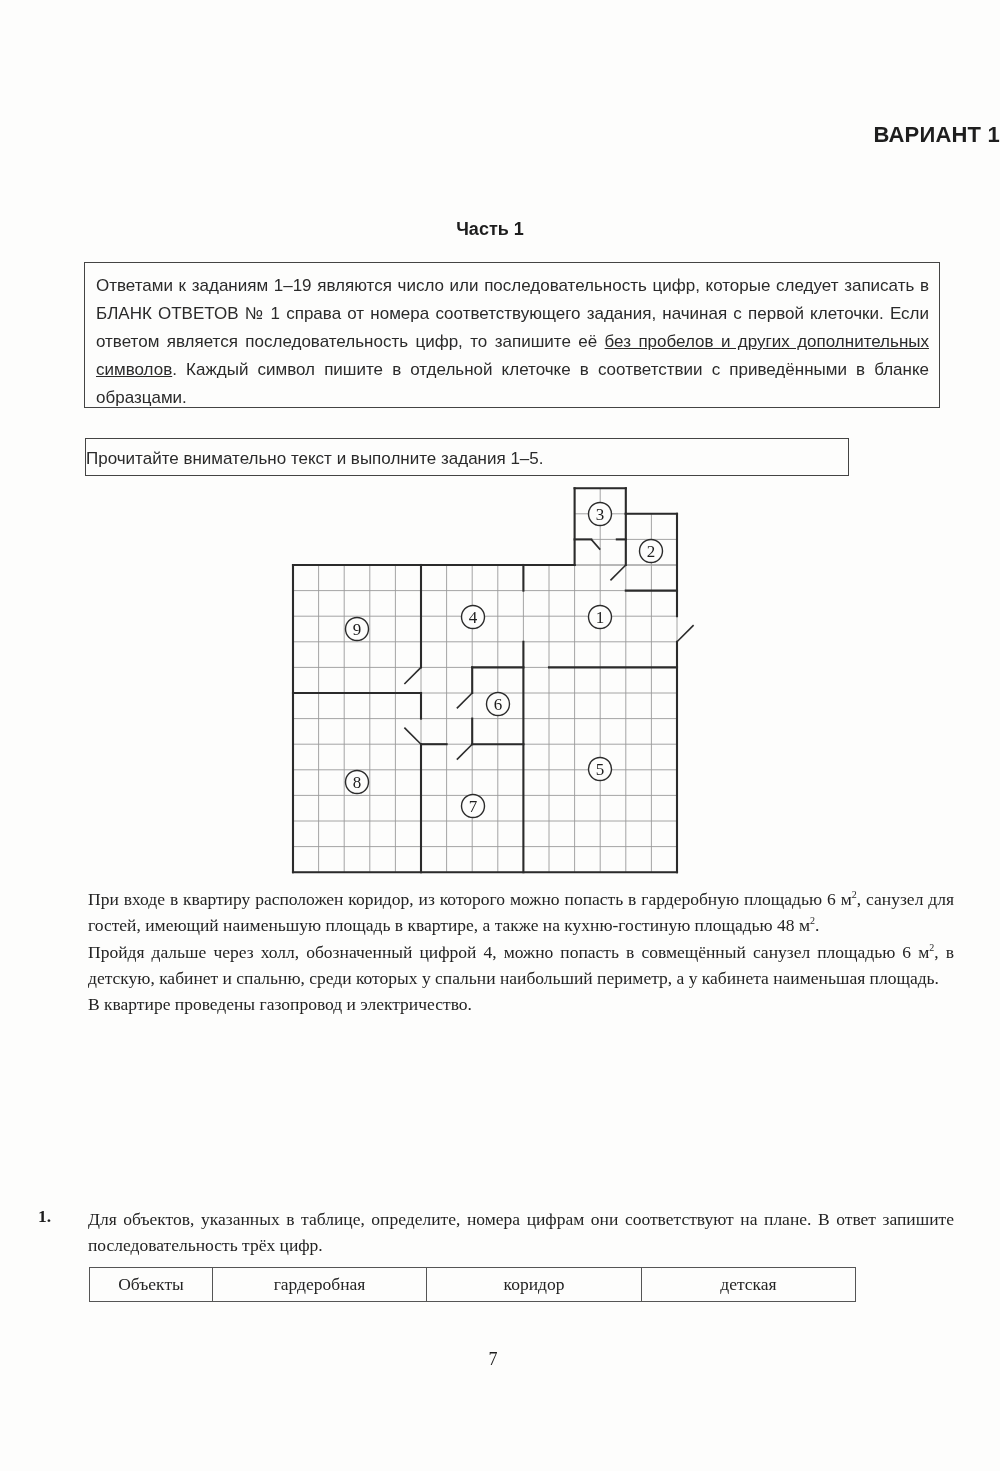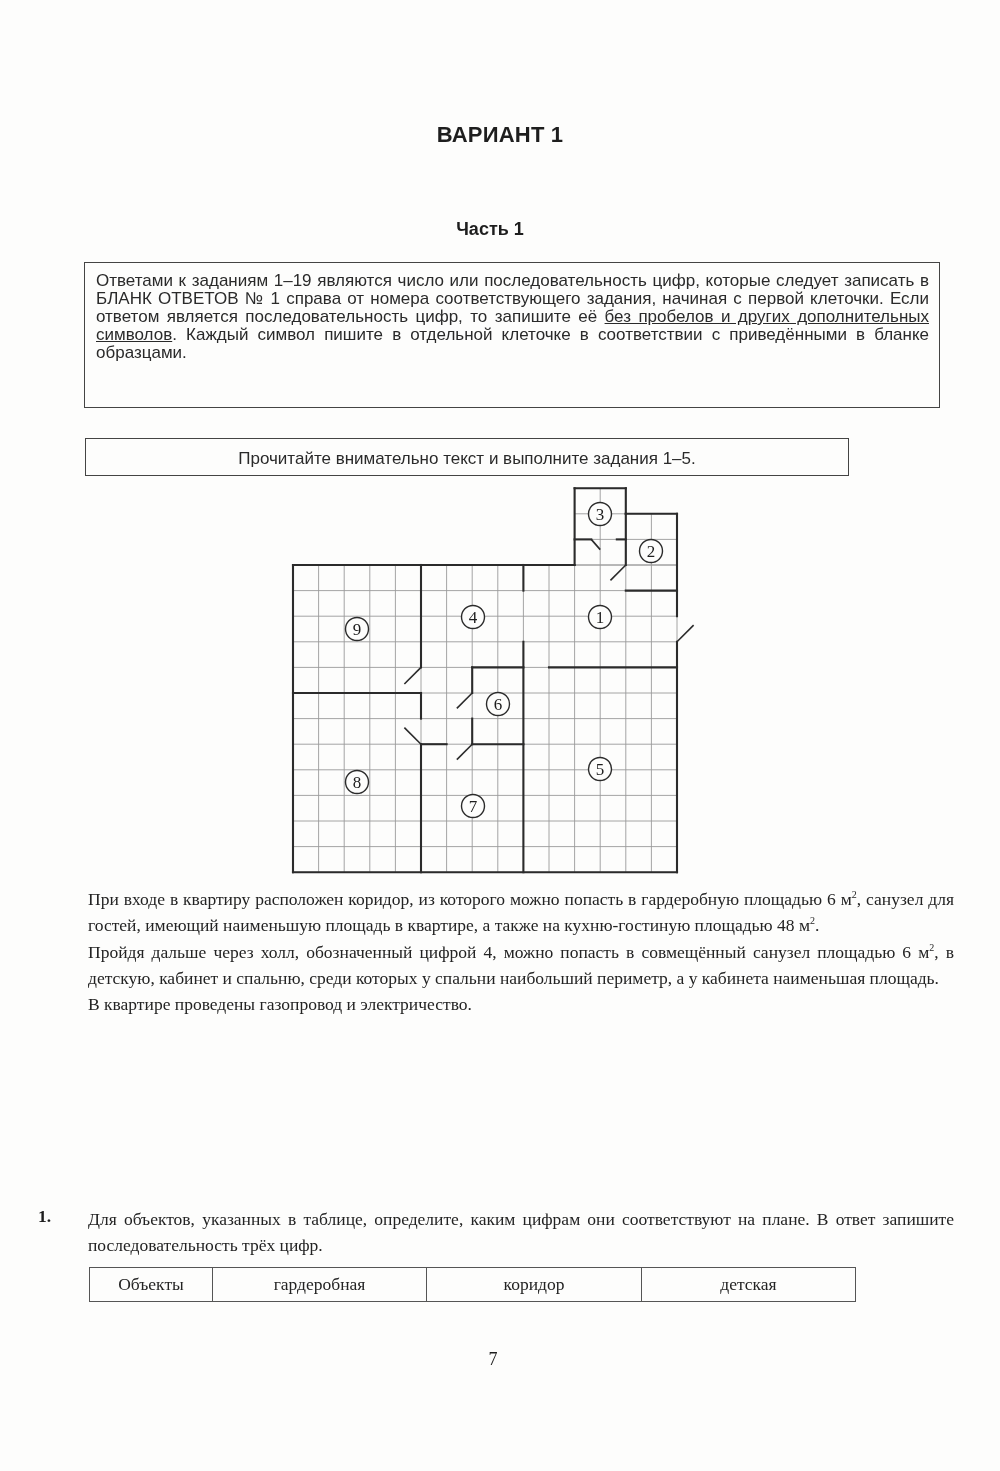--- a/index.html
+++ b/index.html
@@ -1,24 +1,24 @@
 <!DOCTYPE html>
 <html><head>
 <meta charset="utf-8">
 <style>
   html, body { margin: 0; padding: 0; }
   body { width: 1000px; height: 1471px; background: #fdfdfc; position: relative; overflow: hidden; color: #1e1e1e; }
   .abs { position: absolute; }
   .sans { font-family: "Liberation Sans", "DejaVu Sans", sans-serif; }
   .serif { font-family: "Liberation Serif", "DejaVu Serif", serif; }
-  #title { left: 0; width: 1000px; top: 122px; text-align: center; font-size: 22px; font-weight: bold; letter-spacing: 0.2px; }
+  #title { left: 0; width: 1000px; top: 122px; text-align: right; font-size: 22px; font-weight: bold; letter-spacing: 0.2px; }
   #part { left: 0; width: 980px; top: 206px; text-align: center; font-size: 18px; font-weight: bold; margin-top: 13px; }
-  #instr { left: 84px; top: 262px; width: 856px; height: 146px; border: 1.3px solid #444; box-sizing: border-box; padding: 9px 10px 0 11px; font-size: 17px; line-height: 18px; text-align: justify; color: #2a2a2a; }
+  #instr { left: 84px; top: 262px; width: 856px; height: 146px; border: 1.3px solid #444; box-sizing: border-box; padding: 9px 10px 0 11px; font-size: 17px; line-height: 28px; text-align: justify; color: #2a2a2a; }
   #instr u { text-decoration: underline; }
-  #readbox { left: 85px; top: 438px; width: 764px; height: 38px; border: 1.3px solid #444; box-sizing: border-box; text-align: center; font-size: 17px; line-height: 40px; color: #2a2a2a; }
+  #readbox { left: 85px; top: 438px; width: 764px; height: 38px; border: 1.3px solid #444; box-sizing: border-box; font-size: 17px; line-height: 40px; color: #2a2a2a; }
   #plan { left: 0; top: 0; }
   #desc { left: 88px; top: 886px; width: 866px; font-size: 17.5px; line-height: 26.3px; text-align: justify; color: #232323; }
   #desc p { margin: 0; }
   sup { font-size: 10px; line-height: 0; vertical-align: 7px; }
   #q1num { left: 38px; top: 1206px; font-size: 17.5px; font-weight: bold; }
   #q1text { left: 88px; top: 1206px; width: 866px; font-size: 17.5px; line-height: 26.3px; text-align: justify; color: #232323; }
   #q1table { left: 89px; top: 1267px; border-collapse: collapse; font-size: 17.5px; color: #232323; }
   #q1table td { border: 1.3px solid #555; height: 34px; padding: 0; text-align: center; box-sizing: border-box; }
   #pagenum { left: 0; width: 986px; top: 1349px; text-align: center; font-size: 18px; }
 </style>
@@ -153,21 +153,21 @@
     </g>
 </svg>
 
 <div id="desc" class="abs serif">
     <p>При входе в квартиру расположен коридор, из которого можно попасть в гардеробную площадью 6 м<sup>2</sup>, санузел для гостей, имеющий наименьшую площадь в квартире, а также на кухню-гостиную площадью 48 м<sup>2</sup>.</p>
     <p>Пройдя дальше через холл, обозначенный цифрой 4, можно попасть в совмещённый санузел площадью 6 м<sup>2</sup>, в детскую, кабинет и спальню, среди которых у спальни наибольший периметр, а у кабинета наименьшая площадь.</p>
     <p>В квартире проведены газопровод и электричество.</p>
   </div>
 
 <div id="q1num" class="abs serif">1.</div>
-<div id="q1text" class="abs serif">Для объектов, указанных в таблице, определите, каким цифрам они соответствуют на плане. В ответ запишите последовательность трёх цифр.</div>
+<div id="q1text" class="abs serif">Для объектов, указанных в таблице, определите, номера цифрам они соответствуют на плане. В ответ запишите последовательность трёх цифр.</div>
 
 <table id="q1table" class="abs serif">
   <tbody>
       <tr>
     <td style="width:123px">Объекты</td>
     <td style="width:214px">гардеробная</td>
     <td style="width:215px">коридор</td>
     <td style="width:214px">детская</td>
   </tr>
 </tbody>

